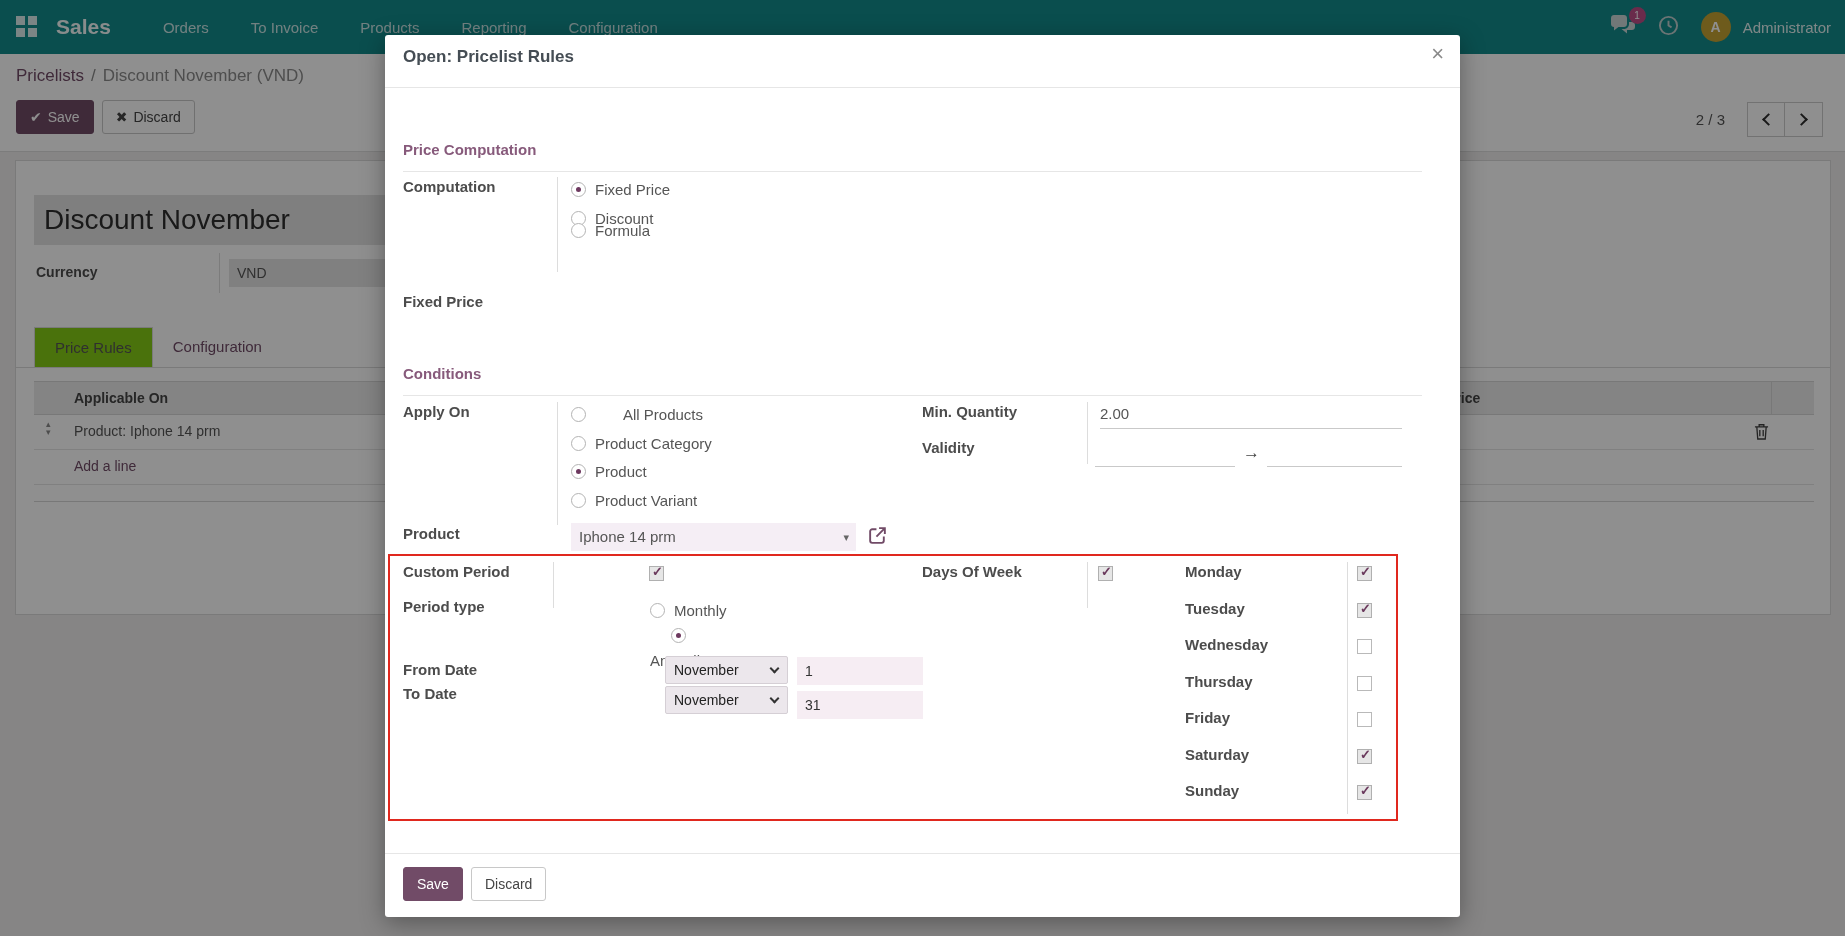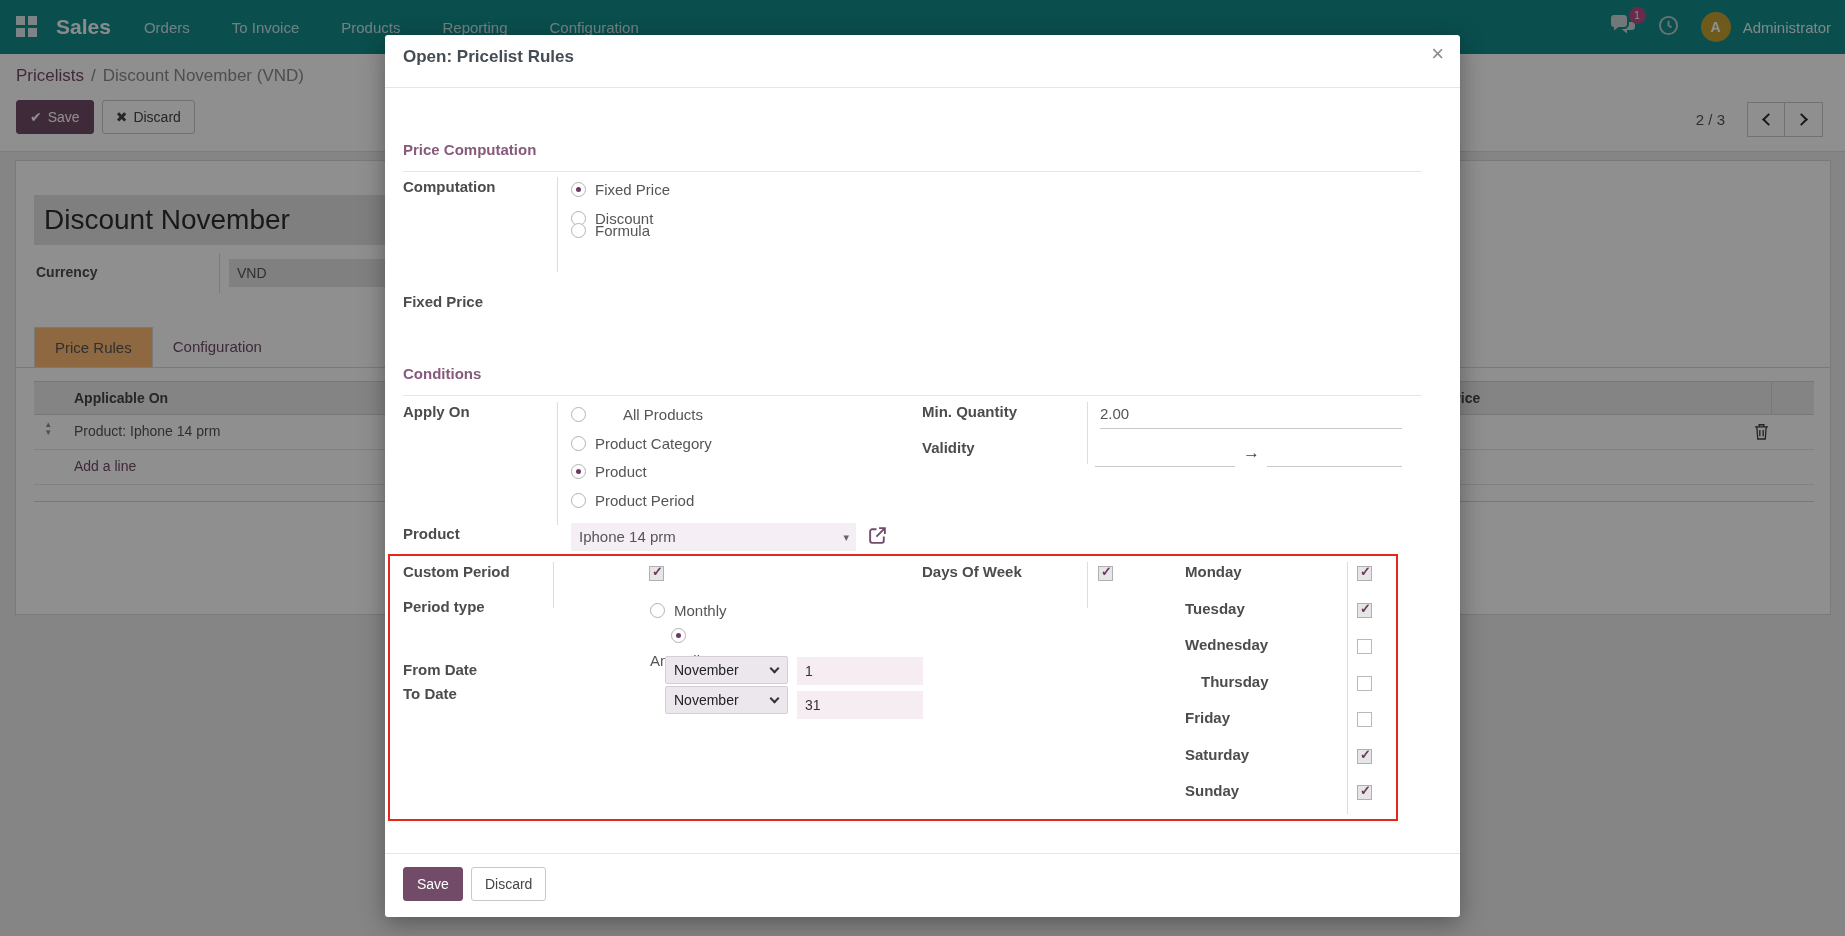--- a/index.html
+++ b/index.html
@@ -9,21 +9,21 @@
   .abs { position:absolute; }
 
   
   .app { position:absolute; inset:0; z-index:1; }
   .navbar { position:absolute; left:0; top:0; width:1845px; height:54px;
     background:#128b8b; display:flex; align-items:center; }
   .apps-icon { width:22px; height:22px; margin-left:16px; display:grid;
     grid-template-columns:9px 9px; grid-template-rows:9px 9px; gap:3px; cursor:pointer; }
   .apps-icon i { background:rgba(255,255,255,.85); display:block; }
   .brand { color:#fff; opacity:.95; font-size:21px; font-weight:700; margin-left:18px; }
-  .menu { display:flex; gap:42px; margin-left:33px; }
+  .menu { display:flex; gap:42px; margin-left:52px; }
   .menu-item { color:rgba(255,255,255,.78); font-size:15px; cursor:pointer; }
   .nav-right { position:absolute; right:14px; top:0; height:54px; display:flex; align-items:center; gap:22px; }
   .chat-wrap { position:relative; display:inline-block; }
   .badge { position:absolute; top:-7px; right:-10px; background:#bd4d87; color:#fff;
     font-size:10px; width:17px; height:17px; border-radius:50%; display:flex;
     align-items:center; justify-content:center; }
   .avatar { width:30px; height:30px; border-radius:50%; background:#c5a232; color:#fff;
     font-size:14px; font-weight:700; display:flex; align-items:center; justify-content:center; }
   .user-name { color:rgba(255,255,255,.88); font-size:15px; margin-left:-10px; }
 
@@ -53,21 +53,21 @@
   .sheet { position:absolute; left:15px; top:8px; width:1816px; height:455px;
     background:#fff; border:1px solid #d9d9d9; }
   .sheet-title { position:absolute; left:18px; top:34px; width:420px; height:50px;
     background:#e2e2e2; font-size:28px; color:#2e2e2e; line-height:50px; padding-left:10px; }
   .field-label { font-size:14px; font-weight:700; color:#4c4c4c;text-align:center; }
   .vsep { position:absolute; width:1px; background:#ddd; }
   .currency-value { position:absolute; left:213px; top:98px; width:300px; height:28px;
     background:#e4e4e4; font-size:14px; color:#555; line-height:28px; padding-left:8px; }
   .tabs { position:absolute; left:18px; top:166px; display:flex; }
   .tab { height:40px; line-height:40px; padding:0 20px; font-size:15px; }
-  .tab.active { border:1px solid #d9d9d9; border-bottom:none; background:#fdba74; color:#555; }
+  .tab.active { border:1px solid #d9d9d9; border-bottom:none; background:#84cc16; color:#555; }
   .tab.link { color:#714B67; cursor:pointer; }
   .tabs-underline { position:absolute; left:0; top:206px; width:1814px; height:1px; background:#d9d9d9; }
   .tbl-header { position:absolute; left:18px; top:220px; width:1780px; height:34px;
     background:#ececec; border-top:1px solid #d7d7d7; border-bottom:1px solid #d7d7d7; }
   .tbl-header .h1 { position:absolute; left:40px; top:8px; font-size:14px; font-weight:700; color:#444; }
   .tbl-header .h2 { position:absolute; left:1412px; top:8px; font-size:14px; font-weight:700; color:#444; }
   .tbl-header .hdiv { position:absolute; left:1737px; top:0; width:1px; height:32px; background:#d7d7d7; }
   .tbl-row { position:absolute; left:18px; width:1780px; height:35px; border-bottom:1px solid #e4e4e4; }
   .drag { position:absolute; left:12px; top:5px; display:flex; flex-direction:column;
     line-height:8px; font-size:9px; color:#8a8a8a; cursor:grab; }
@@ -263,21 +263,21 @@
     <div class="opt-row" style="left:186px; top:397px;">
       <span class="radio"></span>
       <span class="opt-label">Product Category</span>
     </div>
     <div class="opt-row" style="left:186px; top:425px;">
       <span class="radio on"></span>
       <span class="opt-label">Product</span>
     </div>
     <div class="opt-row" style="left:186px; top:454px;">
       <span class="radio"></span>
-      <span class="opt-label">Product Period</span>
+      <span class="opt-label">Product Variant</span>
     </div>
 
     <div class="m-label" style="left:537px; top:368px;">Min. Quantity</div>
     <div class="m-vdiv" style="left:702px; top:367px; height:62px;"></div>
     <div class="u-input" style="left:715px; top:366px; width:302px;">
       <span>2.00</span>
     </div>
     <div class="m-label" style="left:537px; top:404px;">Validity</div>
     <div class="u-input" style="left:710px; top:404px; width:140px;"></div>
     <span class="validity-arrow" style="left:858px; top:408px;">→</span>
@@ -329,21 +329,21 @@
     <span class="checkbox on" style="left:713px; top:531px;"></span>
 
     <div class="m-vdiv" style="left:962px; top:527px; height:252px;"></div>
 
     <div class="day-label" style="left:800px; top:528px;">Monday</div>
     <span class="checkbox on" style="left:972px; top:531px;"></span>
     <div class="day-label" style="left:800px; top:565px;">Tuesday</div>
     <span class="checkbox on" style="left:972px; top:568px;"></span>
     <div class="day-label" style="left:800px; top:601px;">Wednesday</div>
     <span class="checkbox" style="left:972px; top:604px;"></span>
-    <div class="day-label" style="left:800px; top:638px;margin-left:16px;">Thursday</div>
+    <div class="day-label" style="left:800px; top:638px;">Thursday</div>
     <span class="checkbox" style="left:972px; top:641px;"></span>
     <div class="day-label" style="left:800px; top:674px;">Friday</div>
     <span class="checkbox" style="left:972px; top:677px;"></span>
     <div class="day-label" style="left:800px; top:711px;">Saturday</div>
     <span class="checkbox on" style="left:972px; top:714px;"></span>
     <div class="day-label" style="left:800px; top:747px;">Sunday</div>
     <span class="checkbox on" style="left:972px; top:750px;"></span>
 
     <div class="hline" style="left:0; top:818px; width:1075px;"></div>
     <div class="m-footer-btns">

